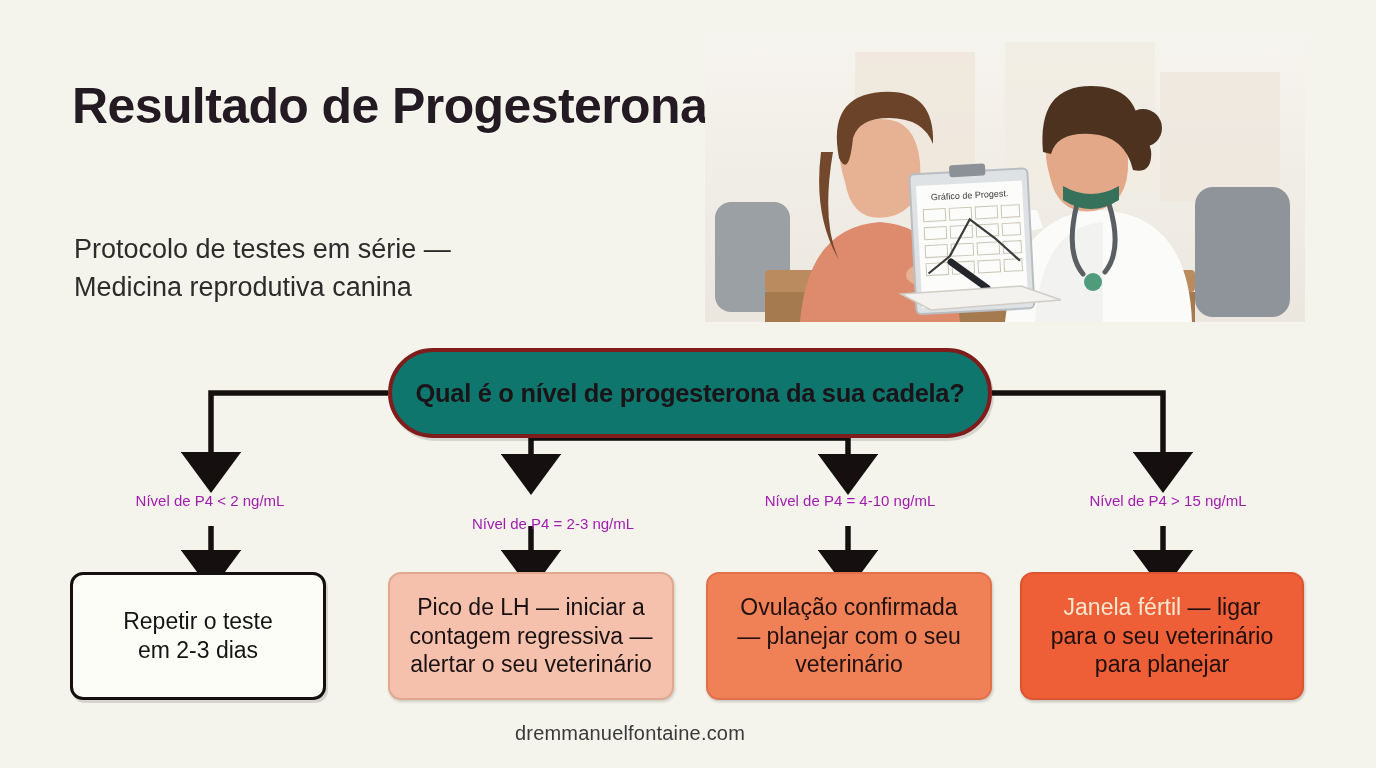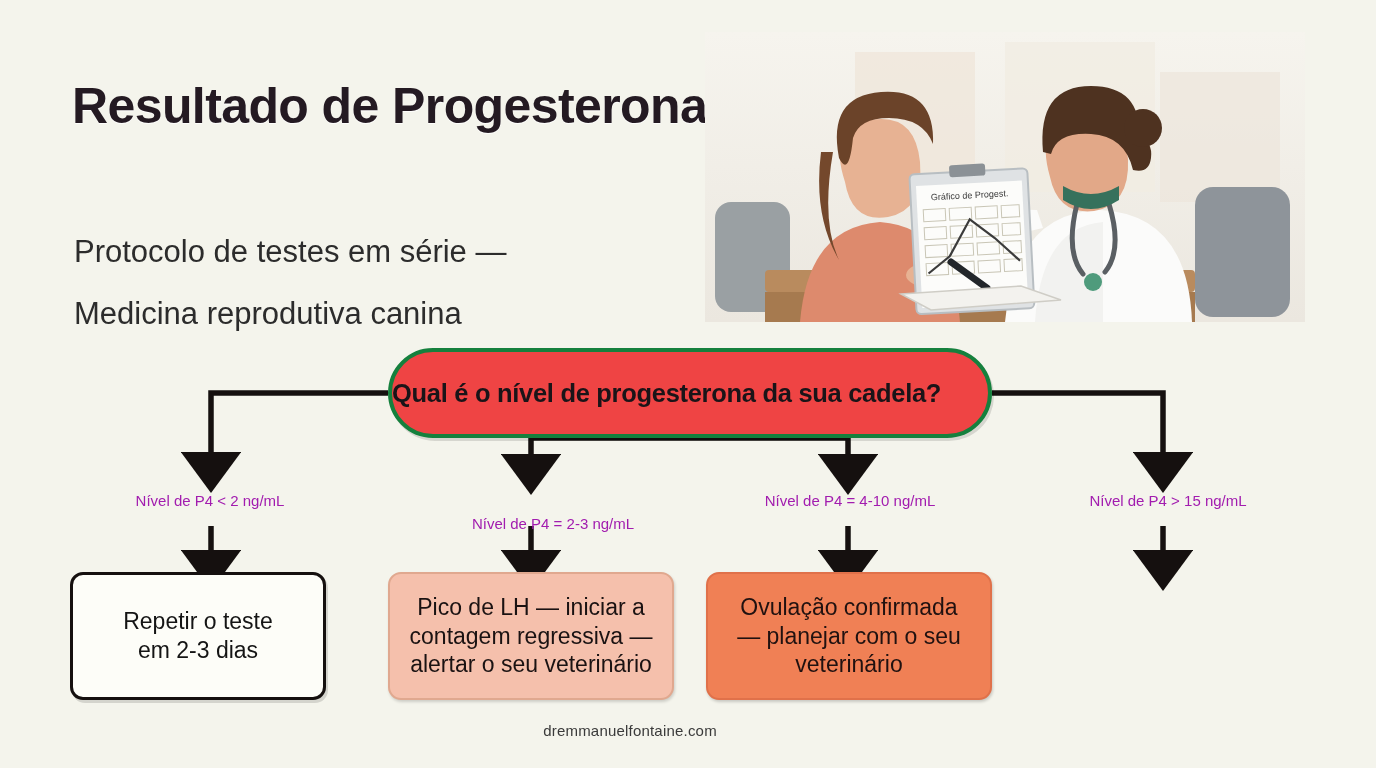--- a/index.html
+++ b/index.html
@@ -17,39 +17,39 @@
   
   .title {
     position:absolute; left:72px; top:78px; width:700px;
     font-size:50px; font-weight:bold; line-height:1.12;
     letter-spacing:-0.6px; color:#241a22;
     text-shadow:0 1px 0 rgba(255,255,255,.85);
   }
   .title .l2 { display:block; }
   .subtitle {
     position:absolute; left:74px; top:230px; width:620px;
-    font-size:31px; line-height:1.42; color:#2c2c2c;
+    font-size:27px; line-height:1.42; color:#2c2c2c;
     font-weight:400;
   }
-  .subtitle .l2 { display:block;margin-top:18px; }
+  .subtitle .l2 { display:block; }
 
   
   .illus {
     position:absolute; left:705px; top:32px; width:600px; height:290px;
     overflow:hidden;
   }
   .illus svg { display:block; width:100%; height:100%; }
 
   
   .flow-svg { position:absolute; left:0; top:330px; width:1376px; height:270px; }
 
   .qbox {
     position:absolute; left:388px; top:348px; width:604px; height:90px;
-    background:#ef4444; border:4px solid #15803d; border-radius:45px;
-    display:flex; align-items:center; justify-content:flex-start;
+    background:#0f766e; border:4px solid #7f1d1d; border-radius:45px;
+    display:flex; align-items:center; justify-content:center;
     box-shadow:2px 3px 0 rgba(0,0,0,.12);
   }
   .qbox span {
     font-size:25.5px; font-weight:bold; letter-spacing:-0.3px;
     color:#1a1418; white-space:nowrap;
   }
 
   .branch-label {
     position:absolute; top:492px; text-align:center;
     font-size:15px; color:#a21caf; white-space:nowrap;
@@ -70,21 +70,21 @@
   .rbox1 { left:388px; width:286px; background:#f5c0ac; border:2px solid #e0a88f;
            box-shadow:1px 2px 3px rgba(0,0,0,.16); color:#1a1212; }
   .rbox2 { left:706px; width:286px; background:#f08055; border:2px solid #e0714a;
            box-shadow:1px 2px 3px rgba(0,0,0,.18); color:#201110; }
   .rbox3 { left:1020px;width:284px; background:#ee5f38; border:2px solid #dd5530;
            box-shadow:1px 2px 3px rgba(0,0,0,.2);  color:#1e0f0c; }
   .rbox3 .hl { color:#f6e8cf; }
 
   .footer {
     position:absolute; left:0; top:722px; width:1260px; text-align:center;
-    font-size:15px; color:#3a3a3a; letter-spacing:.2px;
+    font-size:20px; color:#3a3a3a; letter-spacing:.2px;
   }
 </style>
 </head>
 <body>
 
 <div id="page">
 
   <div class="title">
     <span>Resultado de Progesterona:</span>
   </div>
@@ -215,16 +215,23 @@
   </div>
 
   <div class="rbox rbox1">
     <div>
       <span>Pico de LH — iniciar a</span><br>
       <span>contagem regressiva —</span><br>
       <span>alertar o seu veterinário</span>
     </div>
   </div>
 
+  <div class="rbox rbox3">
+    <div>
+      <span class="hl">Janela fértil</span><span> — ligar</span><br>
+      <span>para o seu veterinário</span><br>
+      <span>para planejar</span>
+    </div>
+  </div>
 
   <div class="footer">dremmanuelfontaine.com</div>
 
 </div>
 
 </body></html>

